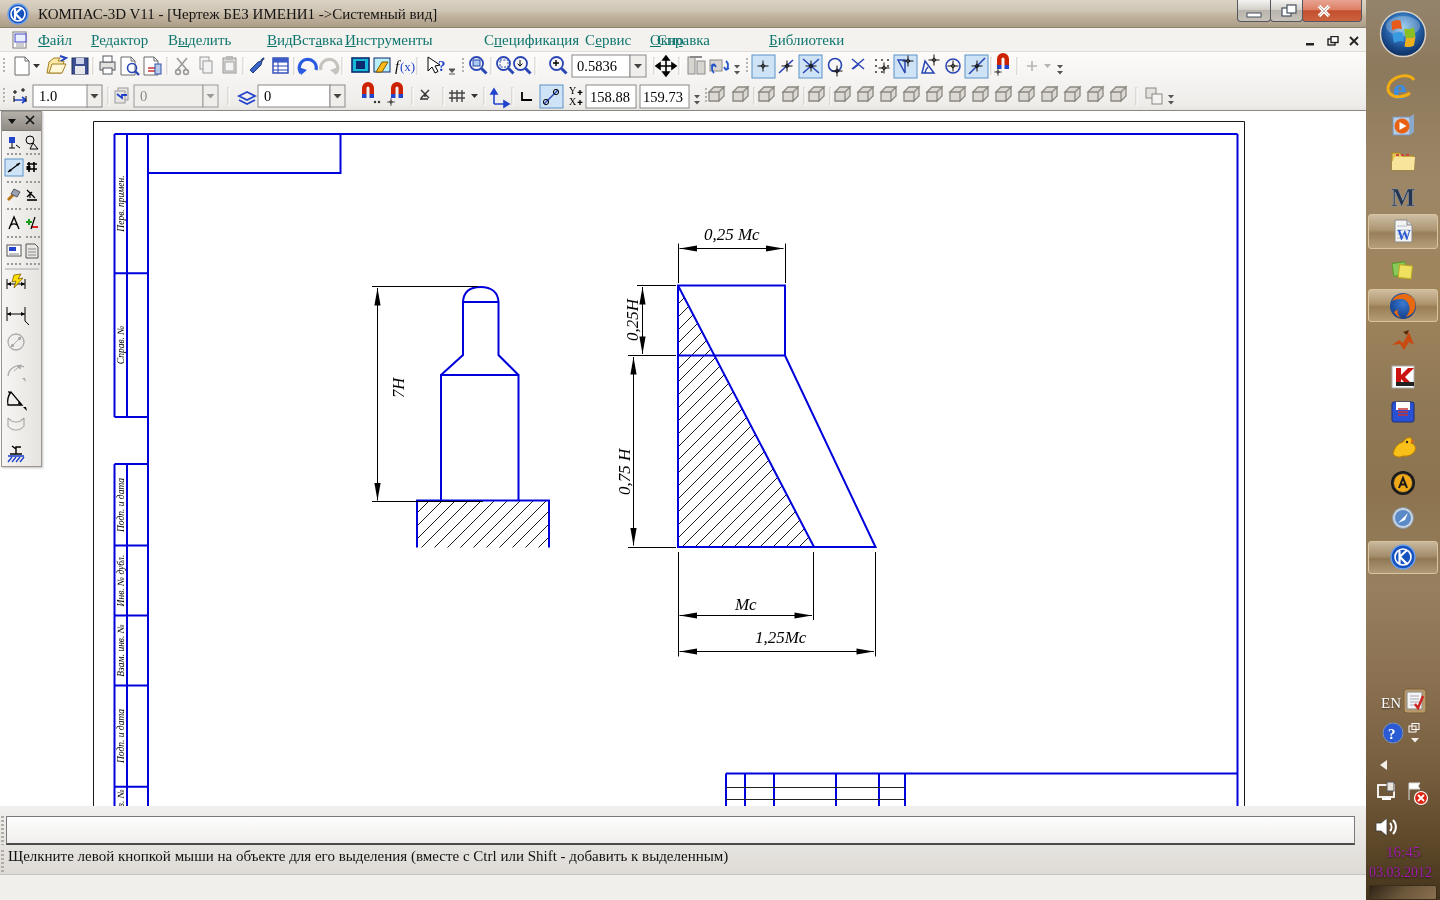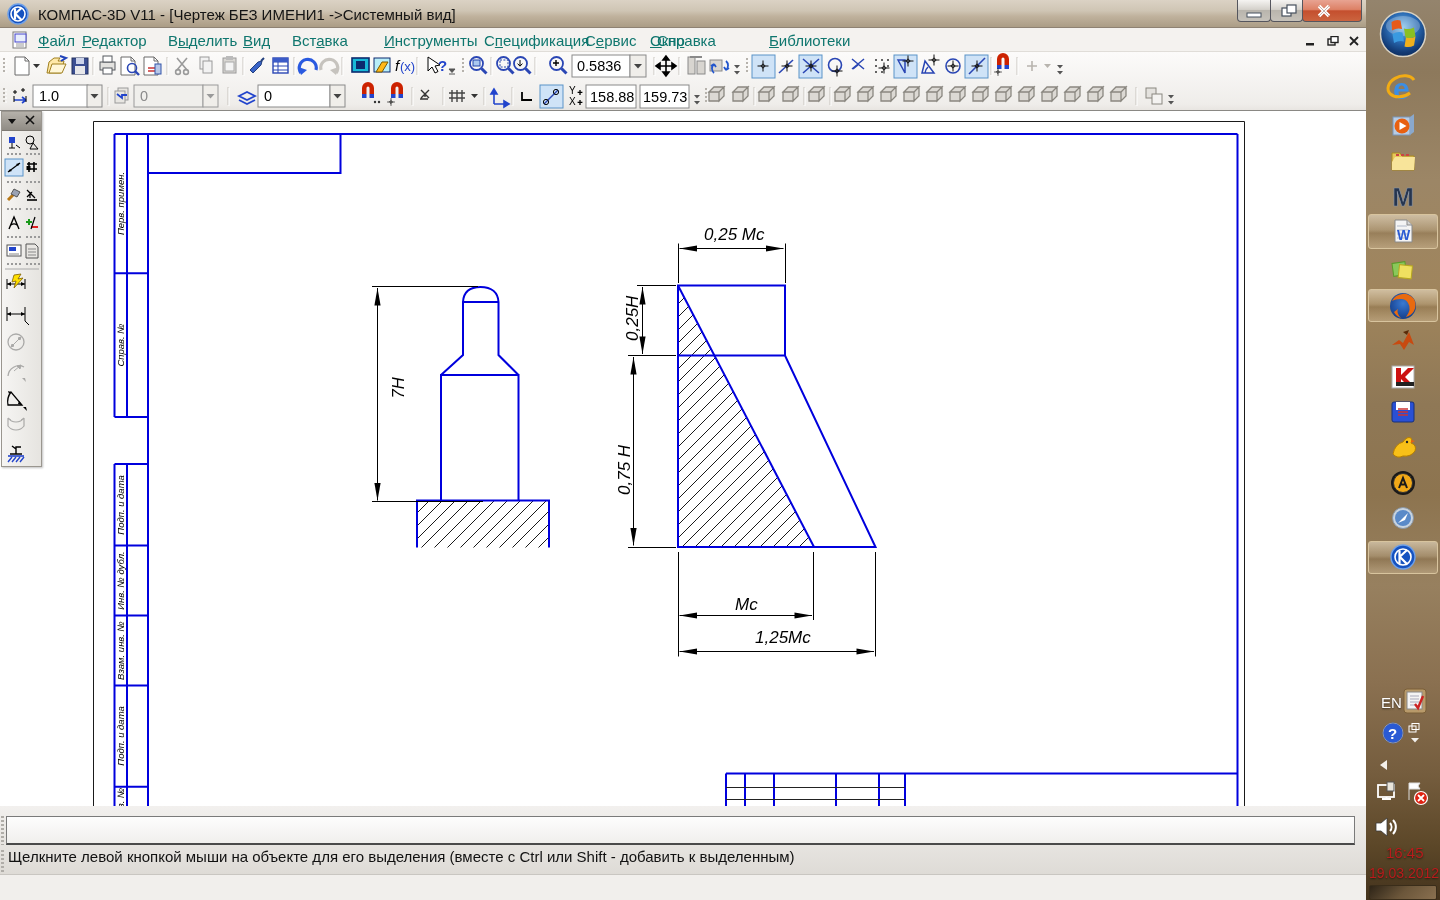--- a/index.html
+++ b/index.html
@@ -1,17 +1,17 @@
 <!DOCTYPE html>
 <html><head>
 <meta charset="utf-8">
 <style>
   * { margin:0; padding:0; box-sizing:border-box; }
   html,body { width:1440px; height:900px; overflow:hidden; font-family:"Liberation Sans",sans-serif; }
-  #page { position:relative; width:1280px; height:900px; background:#fff; }
+  #page { position:relative; width:1280px; height:900px; background:#fff;font-family:Liberation Serif, serif; }
   .abs { position:absolute; }
 
   
   #titlebar { left:0; top:0; width:1366px; height:28px;
     background:linear-gradient(#dbd2c4 0%, #cfc5b4 40%, #c0b29d 60%, #ab9d86 100%);
     border-bottom:1px solid #8e8273; }
   #titletext { left:38px; top:6px; font-size:15px; color:#141414; white-space:nowrap; }
   .winbtn { top:0; height:22px; border:1px solid #55565e; border-top:none; border-radius:0 0 4px 4px; }
   #btnmin  { left:1237px; width:34px; background:linear-gradient(#f5f4f2 0%, #d4d1cb 45%, #b9b5ad 50%, #c6c2ba 100%); }
   #btnmax  { left:1270px; width:33px; background:linear-gradient(#f5f4f2 0%, #d4d1cb 45%, #b9b5ad 50%, #c6c2ba 100%); }
@@ -38,21 +38,21 @@
   #proppanel { left:0; top:806px; width:1366px; height:68px; background:linear-gradient(#f2f0ee,#dedbd6); }
   #propfield { left:6px; top:10px; width:1349px; height:29px; background:linear-gradient(#fdfdfd,#f0efed); border:1px solid #7a7a7a; border-bottom:2px solid #4a4a4a; }
   #statusbar { left:0; top:874px; width:1366px; height:26px; background:#f1efec; border-top:1px solid #c9c6c1; }
   #statustext { left:8px; top:848px; font-size:15px; color:#111; }
 
   
   #taskbar { left:1366px; top:0; width:74px; height:900px;
     background:linear-gradient(#94846d 0%, #8d795c 8%, #9c8666 20%, #a0855c 33%, #8f7856 45%, #8d744f 55%, #97805f 65%, #8a7050 76%, #755d3e 86%, #5c4728 94%, #44331d 100%); }
   .slab { position:absolute; left:1368px; width:70px; border:1px solid #d8c49e; border-radius:3px;
     background:linear-gradient(rgba(255,245,225,.5), rgba(255,240,210,.15) 45%, rgba(120,90,50,.15) 55%, rgba(255,235,200,.25)); }
-  .tbtext { position:absolute; color:#b91c1c; font-size:15px; text-shadow:0 1px 2px rgba(0,0,0,.55); }
+  .tbtext { position:absolute; color:#a21caf; font-size:15px; text-shadow:0 1px 2px rgba(0,0,0,.55); }
   #showdesk { position:absolute; left:1369px; top:885px; width:68px; height:15px; border:1px solid #3a2d1a; border-radius:2px;
     background:linear-gradient(135deg,#2e2417 0%, #6b563a 50%, #8a7050 100%); }
 </style>
 </head>
 <body>
 <div id="page">
 
   <div id="titlebar" class="abs"></div>
   <div id="titletext" class="abs">КОМПАС-3D V11 - [Чертеж БЕЗ ИМЕНИ1 -&gt;Системный вид]</div>
   <svg class="abs" style="left:7px;top:3px" width="22" height="22" viewBox="0 0 22 22">
@@ -74,25 +74,25 @@
     <path d="M82 6 L92 16 M92 6 L82 16" stroke="#5d2714" stroke-width="1" opacity="0.35"></path>
   </svg>
 
   <div id="menubar" class="abs"></div>
   <svg class="abs" style="left:12px;top:31px" width="19" height="19" viewBox="0 0 19 19">
     <rect x="1" y="1" width="13" height="16" fill="#fff" stroke="#7a7a7a"></rect>
     <rect x="3" y="3" width="11" height="8" fill="#e8eefc" stroke="#4444cc" stroke-width="1"></rect>
     <path d="M4 13 h8 M4 15 h8" stroke="#999" stroke-width="1"></path>
   </svg>
   <div class="mi" style="left:38px"><u>Ф</u>айл</div>
-  <div class="mi" style="left:82px"><u>Р</u>едактор</div>
+  <div class="mi" style="left:91px"><u>Р</u>едактор</div>
   <div class="mi" style="left:168px">В<u>ы</u>делить</div>
-  <div class="mi" style="left:243px"><u>В</u>ид</div>
+  <div class="mi" style="left:267px"><u>В</u>ид</div>
   <div class="mi" style="left:292px">Вст<u>а</u>вка</div>
-  <div class="mi" style="left:384px"><u>И</u>нструменты</div>
+  <div class="mi" style="left:345px"><u>И</u>нструменты</div>
   <div class="mi" style="left:484px">С<u>п</u>ецификация</div>
   <div class="mi" style="left:585px">С<u>е</u>рвис</div>
   <div class="mi" style="left:650px"><u>О</u>кно</div>
   <div class="mi" style="left:657px">Сп<u>р</u>авка</div>
   <div class="mi" style="left:769px"><u>Б</u>иблиотеки</div>
   <svg class="abs" style="left:1305px;top:36px" width="56" height="12" viewBox="0 0 56 12">
     <rect x="1" y="7" width="8" height="2.5" fill="#222"></rect>
     <rect x="23" y="3" width="7" height="6" fill="none" stroke="#222" stroke-width="1.4"></rect>
     <rect x="26" y="0.5" width="7" height="6" fill="#fff" stroke="#222" stroke-width="1.4"></rect>
     <path d="M45 1 L53 9 M53 1 L45 9" stroke="#222" stroke-width="1.8"></path>
@@ -681,16 +681,16 @@
         <path d="M-7,9 v-17 l11,0 l-2,3 l2,3 l-11,0" fill="#fff" stroke="#ddd"></path>
         <circle cx="5" cy="7" r="6.5" fill="#dd2211" stroke="#fff" stroke-width="1.2"></circle>
         <path d="M2,4 l6,6 m0,-6 l-6,6" stroke="#fff" stroke-width="1.8"></path>
       </g>
     <g transform="translate(18,827)">
         <path d="M-8,-4 h5 l6,-5 v18 l-6,-5 h-5 z" fill="#fff" stroke="#3a3a3a" stroke-width="0.8"></path>
         <path d="M6,-4 a6,6 0 0 1 0,8 M9,-7 a10,10 0 0 1 0,14" stroke="#fff" fill="none" stroke-width="2"></path>
       </g>
   </svg>
   <div class="tbtext" style="left:1386px;top:844px;font-size:15px">16:45</div>
-  <div class="tbtext" style="left:1369px;top:865px;font-size:14px">19.03.2012</div>
+  <div class="tbtext" style="left:1369px;top:865px;font-size:14px">03.03.2012</div>
   <div id="showdesk"></div>
 
 </div>
 
 </body></html>

